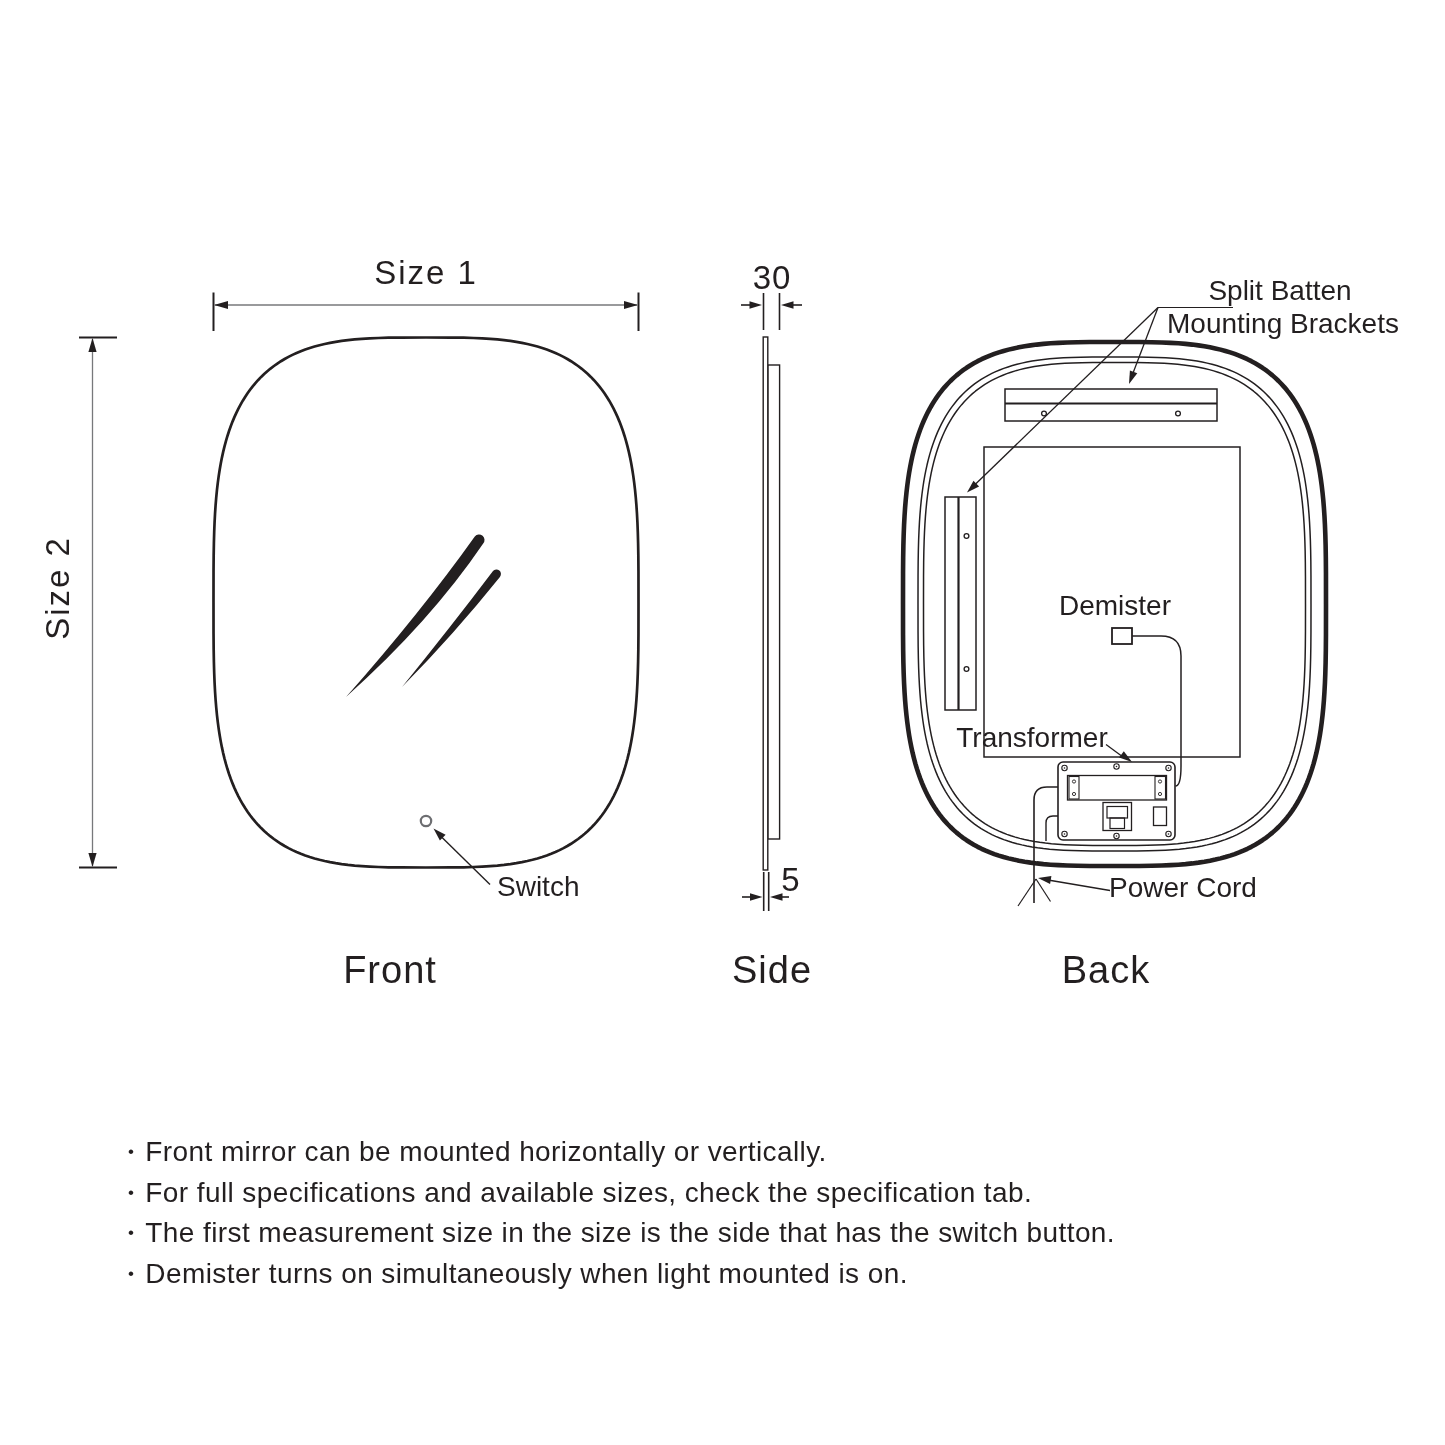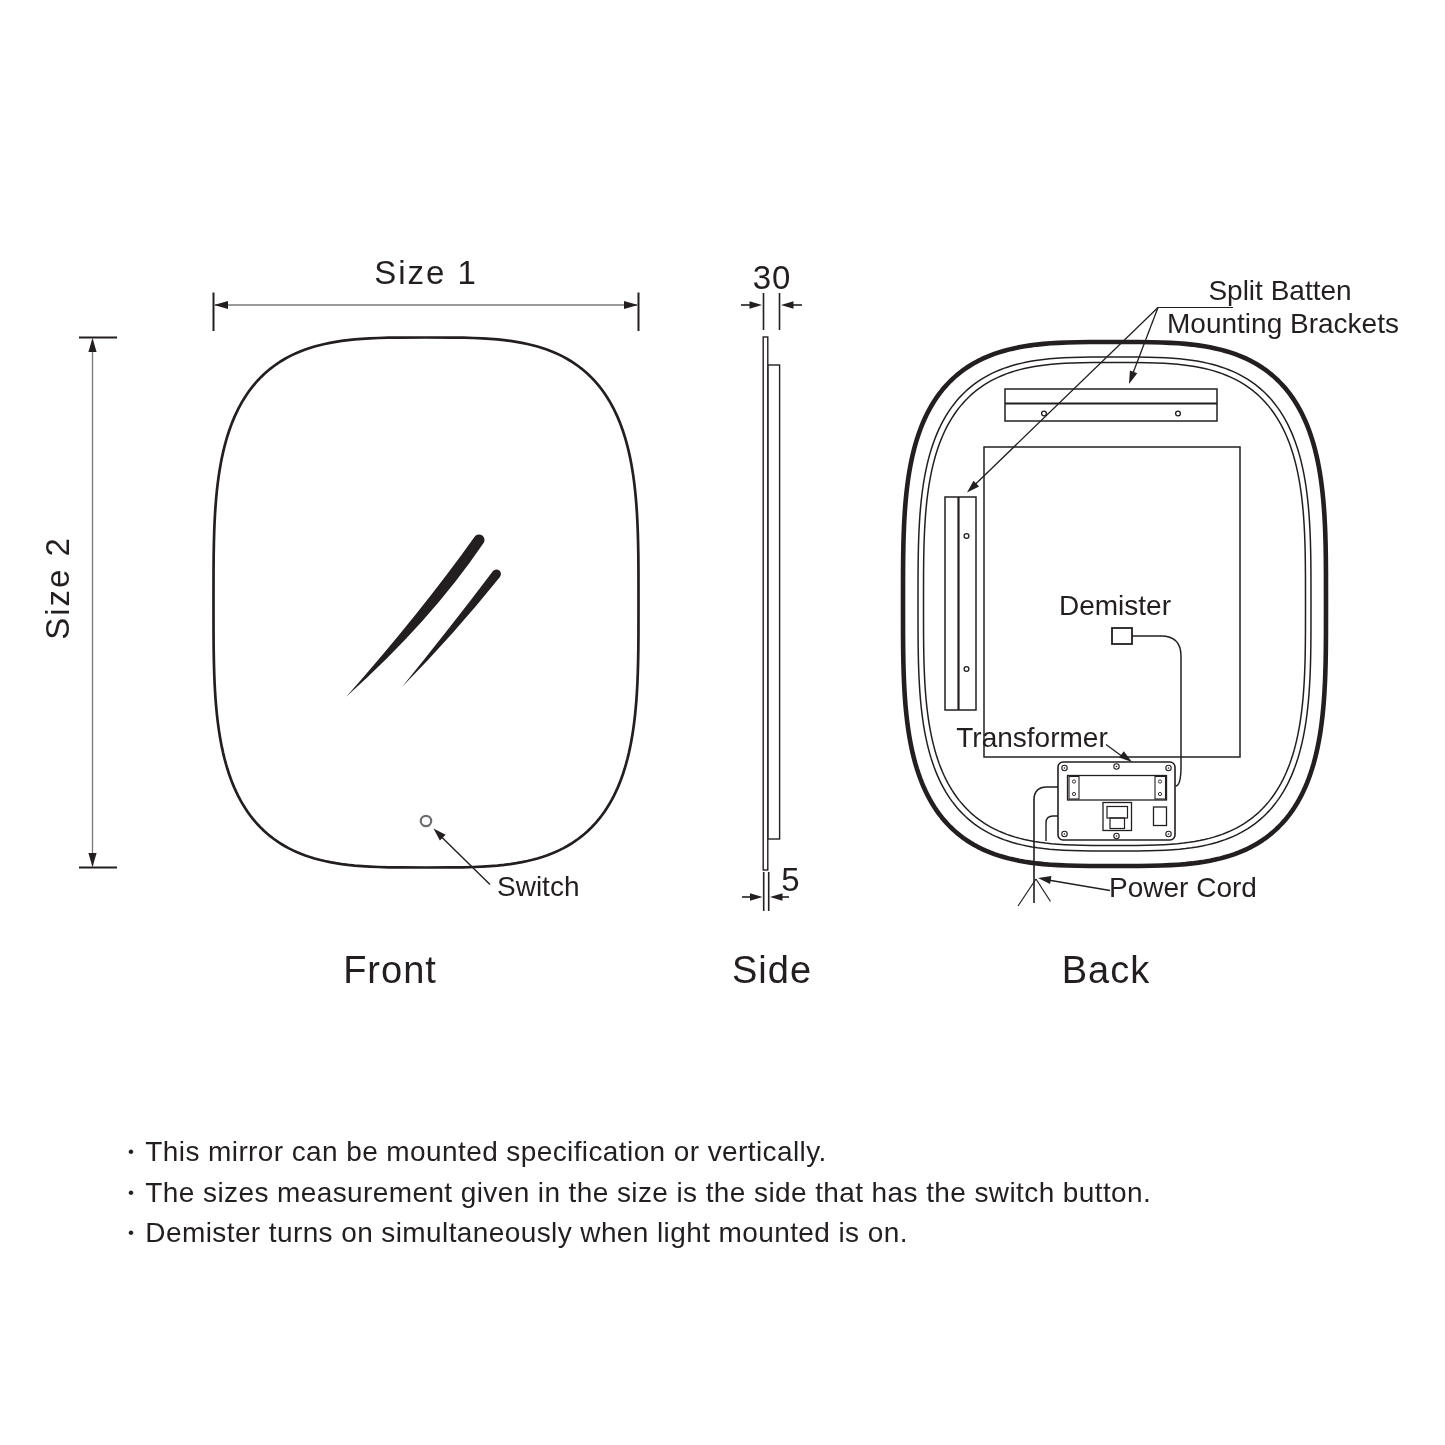--- a/index.html
+++ b/index.html
@@ -161,17 +161,18 @@
     <text x="1183" y="897" text-anchor="middle" class="t-ann">Power Cord</text>
     <line class="s" x1="1110" y1="890.5" x2="1048" y2="880" stroke-width="1.3"></line>
     <polygon class="f" points="1038,878 1051.4,876.1 1050.1,884"></polygon>
 
     <text x="1106" y="983" text-anchor="middle" class="t-view">Back</text>
   </g>
 </svg>
 
   
   <div class="notes">
-    <div class="note-line"><span class="bullet">•</span><span>This mirror can be mounted specification or vertically.</span></div>
-    <div class="note-line"><span class="bullet">•</span><span>The sizes measurement given in the size is the side that has the switch button.</span></div>
+    <div class="note-line"><span class="bullet">•</span><span>Front mirror can be mounted horizontally or vertically.</span></div>
+    <div class="note-line"><span class="bullet">•</span><span>For full specifications and available sizes, check the specification tab.</span></div>
+    <div class="note-line"><span class="bullet">•</span><span>The first measurement size in the size is the side that has the switch button.</span></div>
     <div class="note-line"><span class="bullet">•</span><span>Demister turns on simultaneously when light mounted is on.</span></div>
   </div>
 </div>
 
 </body></html>

